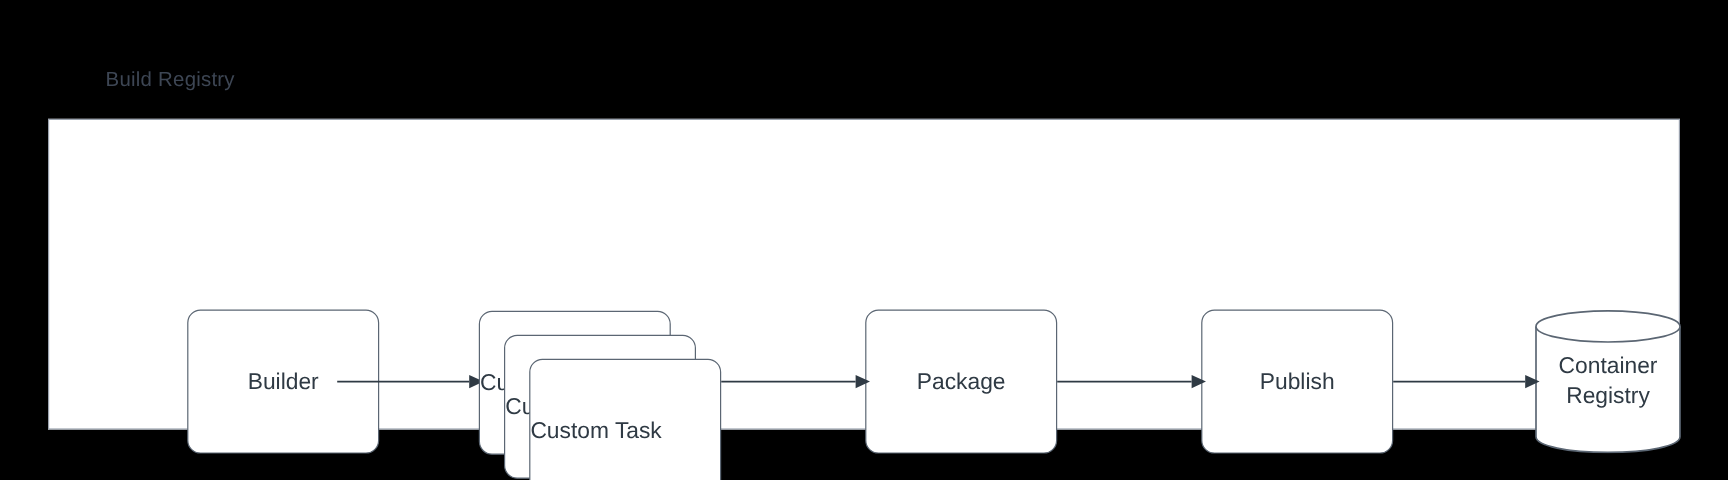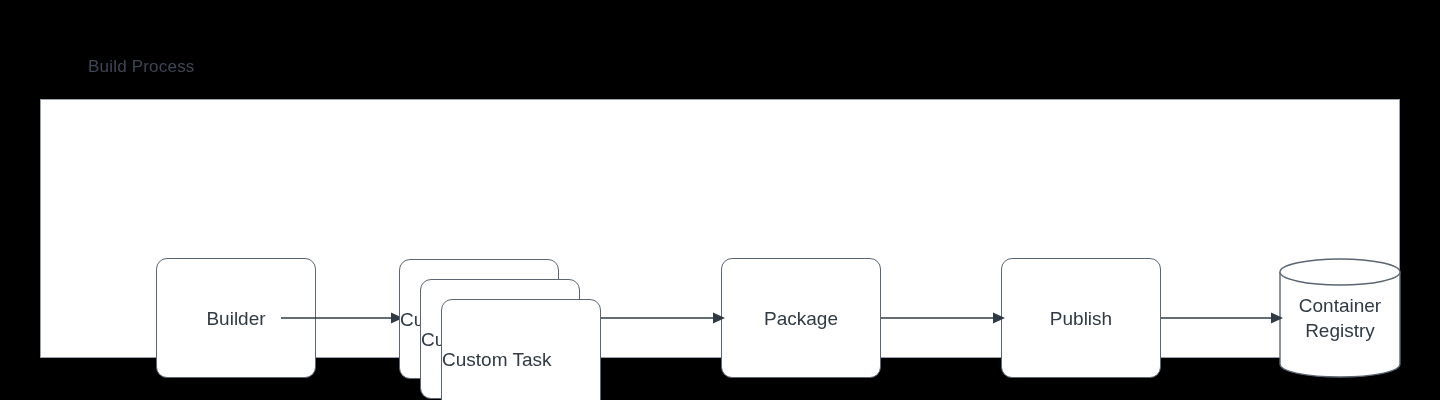--- a/index.html
+++ b/index.html
@@ -124,21 +124,21 @@
   .arrow-1 { left: 240px;  top: 211px; width: 122px; }
   .arrow-2 { left: 560px;  top: 211px; width: 124px; }
   .arrow-3 { left: 840px;  top: 211px; width: 124px; }
   .arrow-4 { left: 1120px; top: 211px; width: 122px; }
 </style>
 </head>
 <body>
 
 <div id="stage">
 
-  <div class="group-title">Build Process</div>
+  <div class="group-title">Build Registry</div>
 
   <div class="group-container">
 
     <div class="node node-builder">
       <span class="node-label">Builder</span>
     </div>
 
     <div class="card-stack">
       <div class="card card-back">
         <span class="node-label">Custom Task</span>

